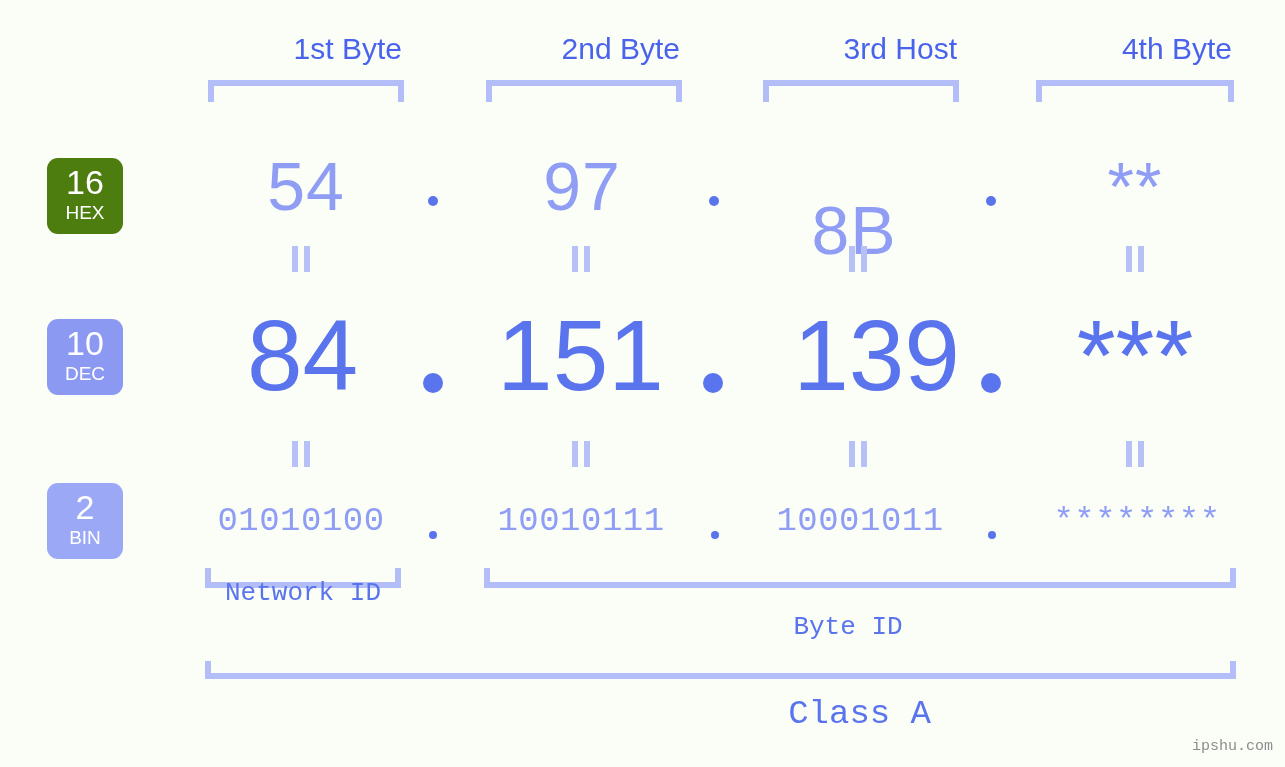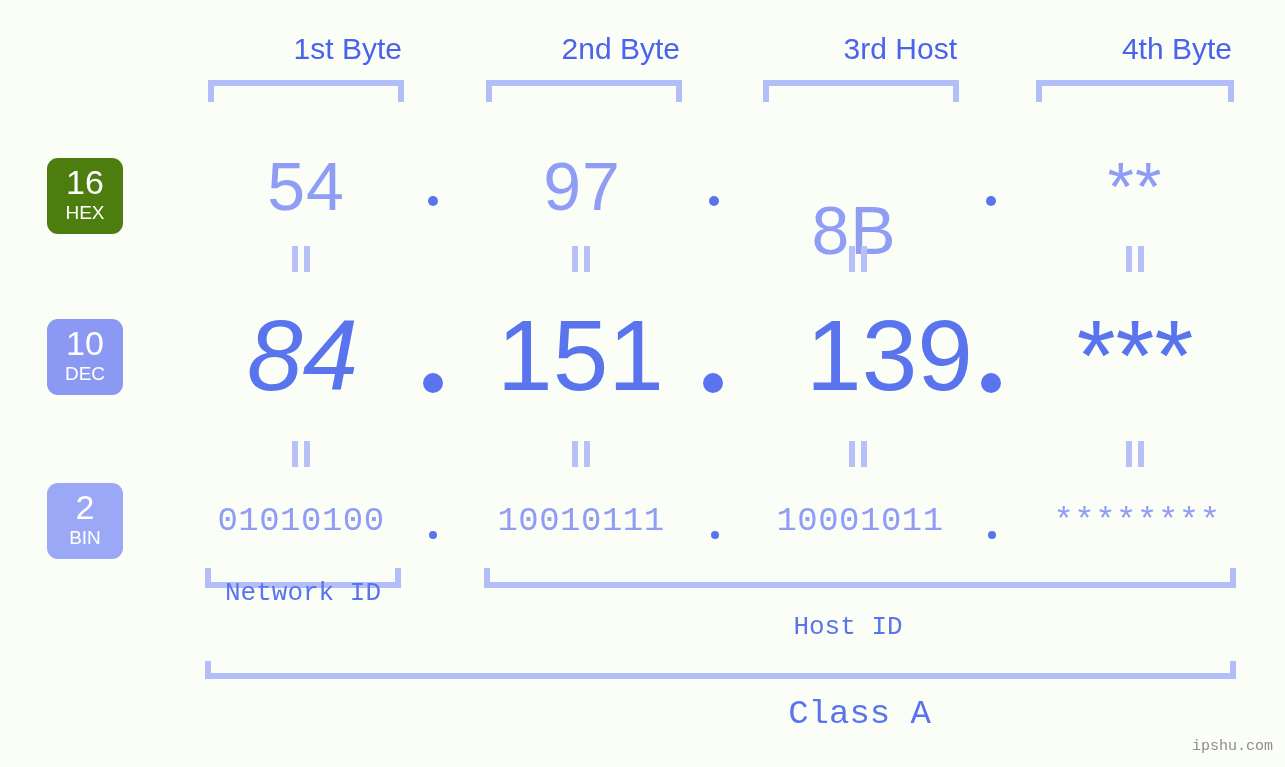--- a/index.html
+++ b/index.html
@@ -210,25 +210,25 @@
     </div>
   <div class="eqbar" style="left:845px; top:246px;">
       <i class="l"></i>
       <i class="r"></i>
     </div>
   <div class="eqbar" style="left:1122px; top:246px;">
       <i class="l"></i>
       <i class="r"></i>
     </div>
 
-  <div class="row-val dec-val" style="left:200px; top:305px; width:205px;font-style:italic;">84</div>
+  <div class="row-val dec-val" style="left:200px; top:305px; width:205px;">84</div>
   <div class="dot dot-dec" style="left:423px; top:373px;"></div>
   <div class="row-val dec-val" style="left:478px; top:305px; width:205px;">151</div>
   <div class="dot dot-dec" style="left:703px; top:373px;"></div>
-  <div class="row-val dec-val" style="left:787px; top:305px; width:205px;">139</div>
+  <div class="row-val dec-val" style="left:755px; top:305px; width:205px;text-align:right;">139</div>
   <div class="dot dot-dec" style="left:981px; top:373px;"></div>
   <div class="row-val dec-val" style="left:1030px; top:305px; width:210px;">***</div>
 
   <div class="eqbar" style="left:288px; top:441px;">
       <i class="l"></i>
       <i class="r"></i>
     </div>
   <div class="eqbar" style="left:568px; top:441px;">
       <i class="l"></i>
       <i class="r"></i>
@@ -247,20 +247,20 @@
   <div class="row-val bin-val" style="left:481px; top:504px; width:200px;">10010111</div>
   <div class="dot dot-bin" style="left:711px; top:531px;"></div>
   <div class="row-val bin-val" style="left:760px; top:504px; width:200px;">10001011</div>
   <div class="dot dot-bin" style="left:988px; top:531px;"></div>
   <div class="row-val bin-val" style="left:1037px; top:504px; width:200px;">********</div>
 
   <div class="bracket bracket-up" style="left:205px; top:568px; width:196px; height:20px;"></div>
   <div class="bracket bracket-up" style="left:484px; top:568px; width:752px; height:20px;"></div>
 
   <div class="id-label" style="left:203px; top:578px; width:200px;">Network ID</div>
-  <div class="id-label" style="left:748px; top:612px; width:200px;">Host ID</div>
+  <div class="id-label" style="left:748px; top:612px; width:200px;">Byte ID</div>
 
   <div class="bracket bracket-up" style="left:205px; top:661px; width:1031px; height:18px;"></div>
   <div class="class-label" style="left:531px; top:695px; width:400px;">Class A</div>
 
   <div class="watermark">ipshu.com</div>
 
 </div>
 
 </body></html>

